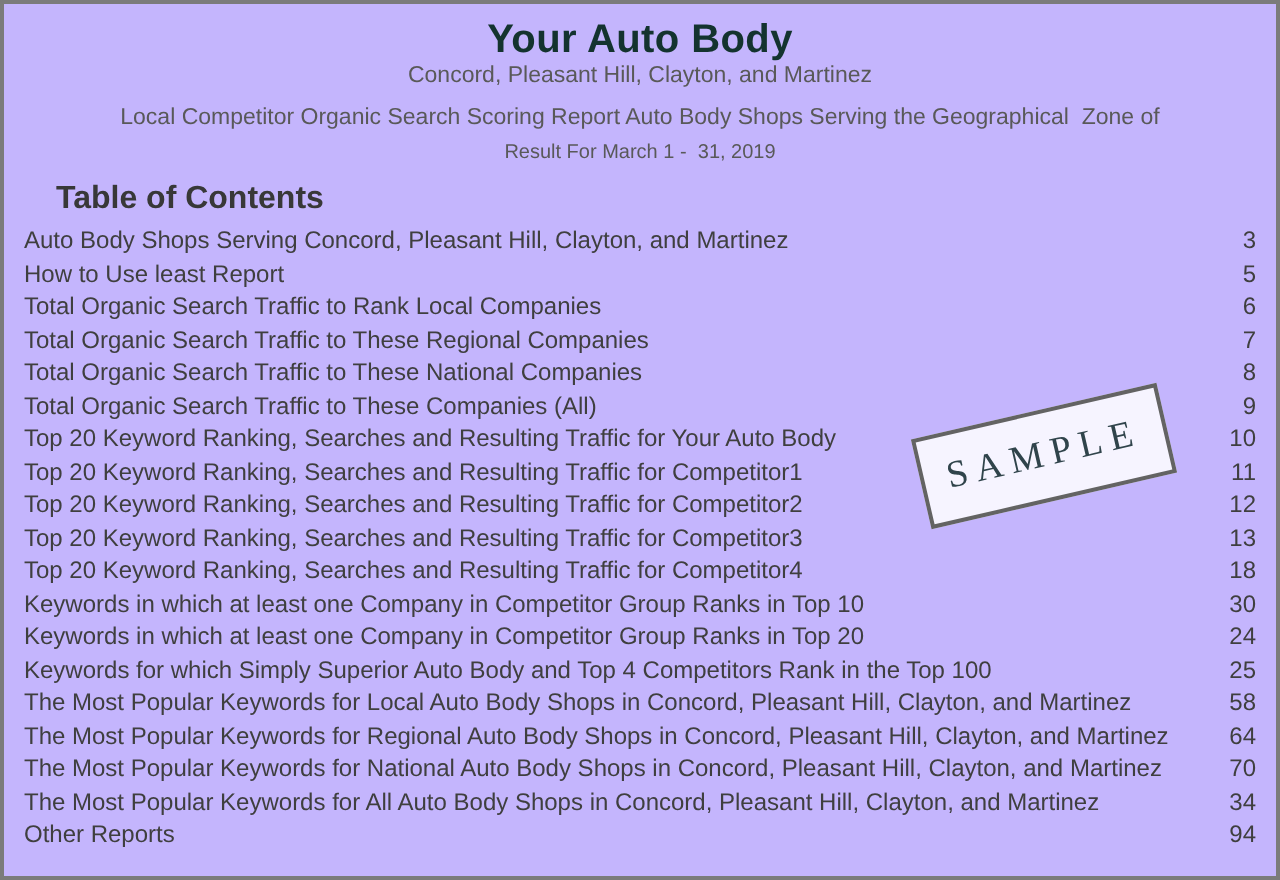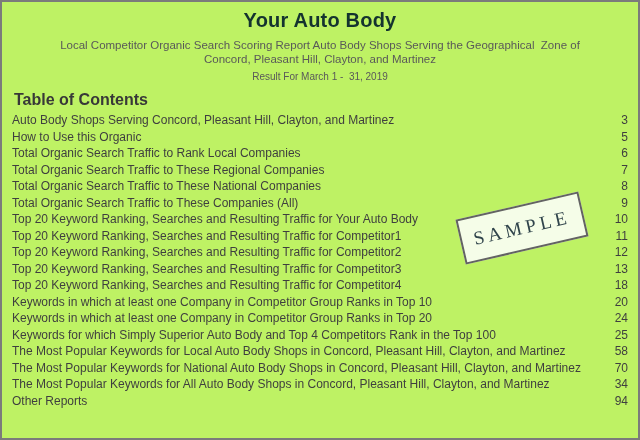--- a/index.html
+++ b/index.html
@@ -3,21 +3,21 @@
 <meta charset="utf-8">
 <style>
   html, body { margin: 0; padding: 0; background: #ffffff; }
   body {
     width: 640px; height: 440px; overflow: hidden; position: relative;
     font-family: "Liberation Sans", sans-serif;
   }
   .page {
     position: absolute; inset: 0;
     border: 2px solid #7b7b7b;
-    background: #bef264;
+    background: #c4b5fd;
     box-sizing: border-box;
   }
   .header { text-align: center; }
   .report-title {
     margin: 7px 0 0 0;
     font-size: 20px;
     font-weight: bold;
     color: #14332f;
     letter-spacing: 0.2px;
   }
@@ -30,21 +30,21 @@
   }
   .sub-line.first { margin-top: 7px; }
   .result-line {
     margin: 5px 0 0 0;
     font-size: 10px;
     color: #595959;
     white-space: pre-wrap;
   }
   .toc-heading {
     margin: 9px 0 3px 0;
-    padding: 0 12px;
+    padding: 0 26px;
     font-size: 16px;
     font-weight: bold;
     color: #383838;
   }
   .toc { padding: 0 10px; }
   .toc-row {
     display: flex;
     justify-content: space-between;
     align-items: baseline;
     font-size: 12px;
@@ -67,34 +67,34 @@
     color: #30444b;
     background: rgba(255,255,255,0.85);
   }
 </style>
 </head>
 <body>
 
 <div class="page">
   <div class="header">
     <h1 class="report-title">Your Auto Body</h1>
+    <p class="sub-line">Concord, Pleasant Hill, Clayton, and Martinez</p>
     <p class="sub-line first">Local Competitor Organic Search Scoring Report Auto Body Shops Serving the Geographical  Zone of</p>
-    <p class="sub-line">Concord, Pleasant Hill, Clayton, and Martinez</p>
     <p class="result-line">Result For March 1 -  31, 2019</p>
   </div>
 
   <h2 class="toc-heading">Table of Contents</h2>
 
   <div class="toc" id="toc-list">
       <div class="toc-row">
         <span class="toc-label">Auto Body Shops Serving Concord, Pleasant Hill, Clayton, and Martinez</span>
         <span class="toc-page">3</span>
       </div>
       <div class="toc-row">
-        <span class="toc-label">How to Use this Organic</span>
+        <span class="toc-label">How to Use least Report</span>
         <span class="toc-page">5</span>
       </div>
       <div class="toc-row">
         <span class="toc-label">Total Organic Search Traffic to Rank Local Companies</span>
         <span class="toc-page">6</span>
       </div>
       <div class="toc-row">
         <span class="toc-label">Total Organic Search Traffic to These Regional Companies</span>
         <span class="toc-page">7</span>
       </div>
@@ -121,33 +121,37 @@
       <div class="toc-row">
         <span class="toc-label">Top 20 Keyword Ranking, Searches and Resulting Traffic for Competitor3</span>
         <span class="toc-page">13</span>
       </div>
       <div class="toc-row">
         <span class="toc-label">Top 20 Keyword Ranking, Searches and Resulting Traffic for Competitor4</span>
         <span class="toc-page">18</span>
       </div>
       <div class="toc-row">
         <span class="toc-label">Keywords in which at least one Company in Competitor Group Ranks in Top 10</span>
-        <span class="toc-page">20</span>
+        <span class="toc-page">30</span>
       </div>
       <div class="toc-row">
         <span class="toc-label">Keywords in which at least one Company in Competitor Group Ranks in Top 20</span>
         <span class="toc-page">24</span>
       </div>
       <div class="toc-row">
         <span class="toc-label">Keywords for which Simply Superior Auto Body and Top 4 Competitors Rank in the Top 100</span>
         <span class="toc-page">25</span>
       </div>
       <div class="toc-row">
         <span class="toc-label">The Most Popular Keywords for Local Auto Body Shops in Concord, Pleasant Hill, Clayton, and Martinez</span>
         <span class="toc-page">58</span>
+      </div>
+      <div class="toc-row">
+        <span class="toc-label">The Most Popular Keywords for Regional Auto Body Shops in Concord, Pleasant Hill, Clayton, and Martinez</span>
+        <span class="toc-page">64</span>
       </div>
       <div class="toc-row">
         <span class="toc-label">The Most Popular Keywords for National Auto Body Shops in Concord, Pleasant Hill, Clayton, and Martinez</span>
         <span class="toc-page">70</span>
       </div>
       <div class="toc-row">
         <span class="toc-label">The Most Popular Keywords for All Auto Body Shops in Concord, Pleasant Hill, Clayton, and Martinez</span>
         <span class="toc-page">34</span>
       </div>
       <div class="toc-row">

